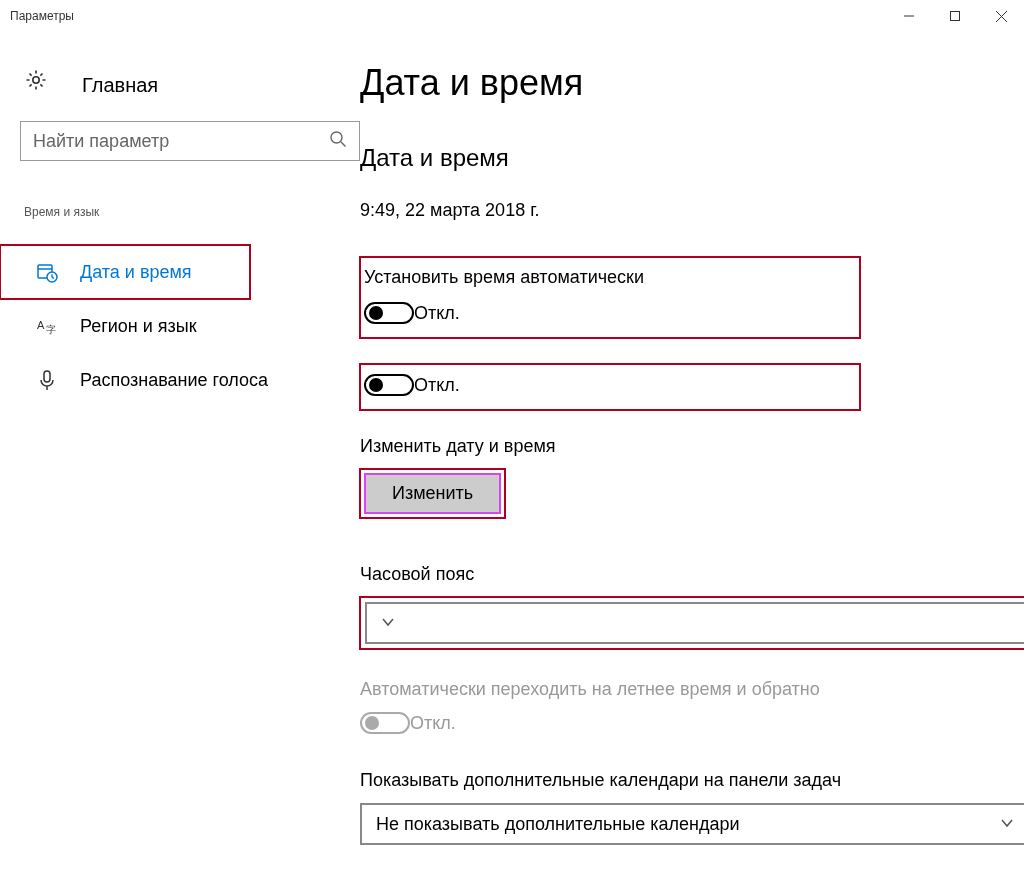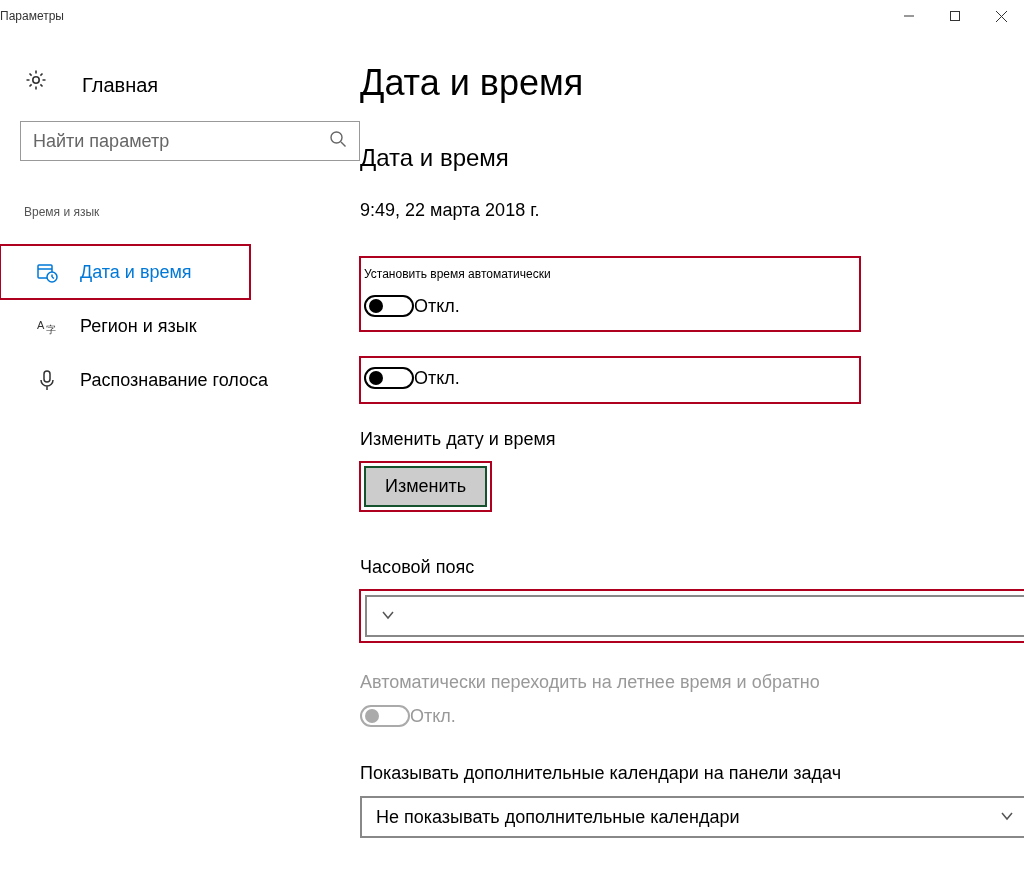--- a/index.html
+++ b/index.html
@@ -1,17 +1,17 @@
 <!DOCTYPE html>
 <html><head>
 <meta charset="utf-8">
 <style>
   * { box-sizing: border-box; margin: 0; padding: 0; font-family: "Segoe UI", Arial, sans-serif; }
   body { background: #fff; width: 1024px; height: 887px; overflow: hidden; color: #000; }
-  .titlebar { display: flex; align-items: center; height: 32px; font-size: 12px; }
+  .titlebar { display: flex; align-items: center; height: 32px; padding-left: 10px; font-size: 12px; }
   .titlebar-text { flex: 1; color: #333; }
   .winbtn { width: 46px; height: 32px; display: flex; align-items: center; justify-content: center; color: #333; }
   .winbtn svg { display: block; }
   .container { display: flex; padding: 30px 0 0 0; }
   .sidebar { width: 380px; padding-left: 20px; }
   .home-row { display: flex; align-items: flex-end; gap: 34px; padding: 6px 4px 24px 4px; font-size: 20px; }
   .searchbox { display: flex; align-items: center; width: 340px; height: 40px; border: 1.5px solid #999; padding: 0 12px; margin-bottom: 44px; }
   .searchbox input { flex: 1; border: none; outline: none; font-size: 18px; color: #555; background: transparent; }
   .searchbox input::placeholder { color: #666; }
   .sidebar-heading { font-size: 12px; color: #555; margin-bottom: 26px; padding-left: 4px; }
@@ -19,32 +19,32 @@
   .navitem.active { color: #0078d7; }
   .navitem .nicon { width: 22px; display: flex; align-items: center; justify-content: center; }
   .red-highlight { outline: 2.5px solid #b00020; outline-offset: -1px; }
   .nav-highlight { position: relative; left: -20px; width: 250px; padding-left: 36px; }
   .main { flex: 1; padding-right: 40px; }
   h1 { font-weight: 300; font-size: 36px; margin-bottom: 40px; }
   h2 { font-weight: 400; font-size: 24px; margin-bottom: 28px; }
   .datetime-now { font-size: 18px; margin-bottom: 36px; }
   .toggle-block { margin-bottom: 26px; padding: 10px 12px 14px 4px; }
   .toggle-block.red { width: 500px; }
-  .toggle-label { font-size: 12px; margin-bottom: 14px; }
+  .toggle-label { font-size: 18px; margin-bottom: 14px; }
   .toggle-row { display: flex; align-items: center; }
   .toggle { width: 50px; height: 22px; border: 2px solid #000; border-radius: 22px; position: relative; }
   .toggle.disabled { border-color: #aaa; }
   .toggle-knob { position: absolute; left: 3px; top: 2px; width: 14px; height: 14px; border-radius: 50%; background: #000; }
   .toggle.disabled .toggle-knob { background: #aaa; }
   .toggle-state { font-size: 18px; }
   .toggle-state.disabled { color: #999; }
   .section-label { font-size: 18px; margin-top: 10px; margin-bottom: 12px; }
   .section-label.disabled { color: #999; }
   .btn-change-wrap { display: inline-block; padding: 4px; margin-bottom: 36px; }
-  .btn-change { background: #ccc; border: 2px solid #14532d; padding: 8px 19px; font-size: 18px; cursor: default; }
+  .btn-change { background: #ccc; border: 2px solid #d946ef; padding: 8px 26px; font-size: 18px; cursor: default; }
   .dropdown-wrap { padding: 5px; width: 680px; margin-bottom: 30px; }
   .dropdown { display: flex; align-items: center; justify-content: space-between; height: 42px; border: 2.5px solid #888; padding: 0 14px; font-size: 18px; background: #fff; }
   .dropdown.plain { width: 670px; }
 </style>
 </head>
 <body>
 
 <div class="titlebar">
   <span class="titlebar-text">Параметры</span>
   <div class="winbtn">

